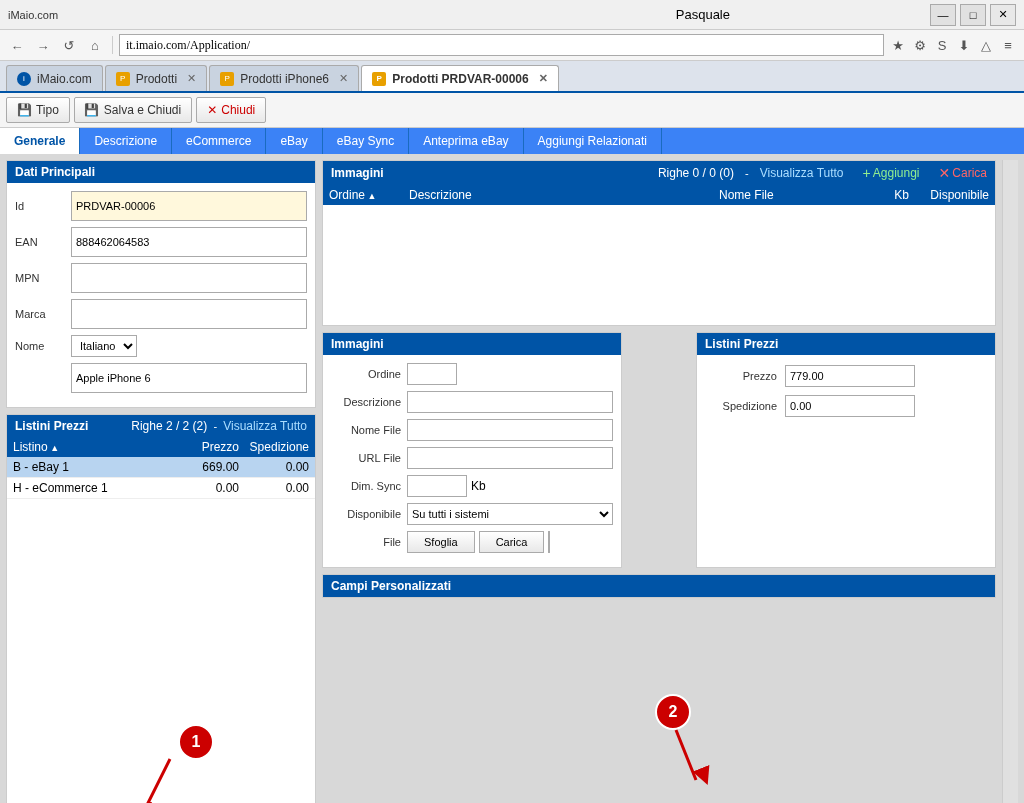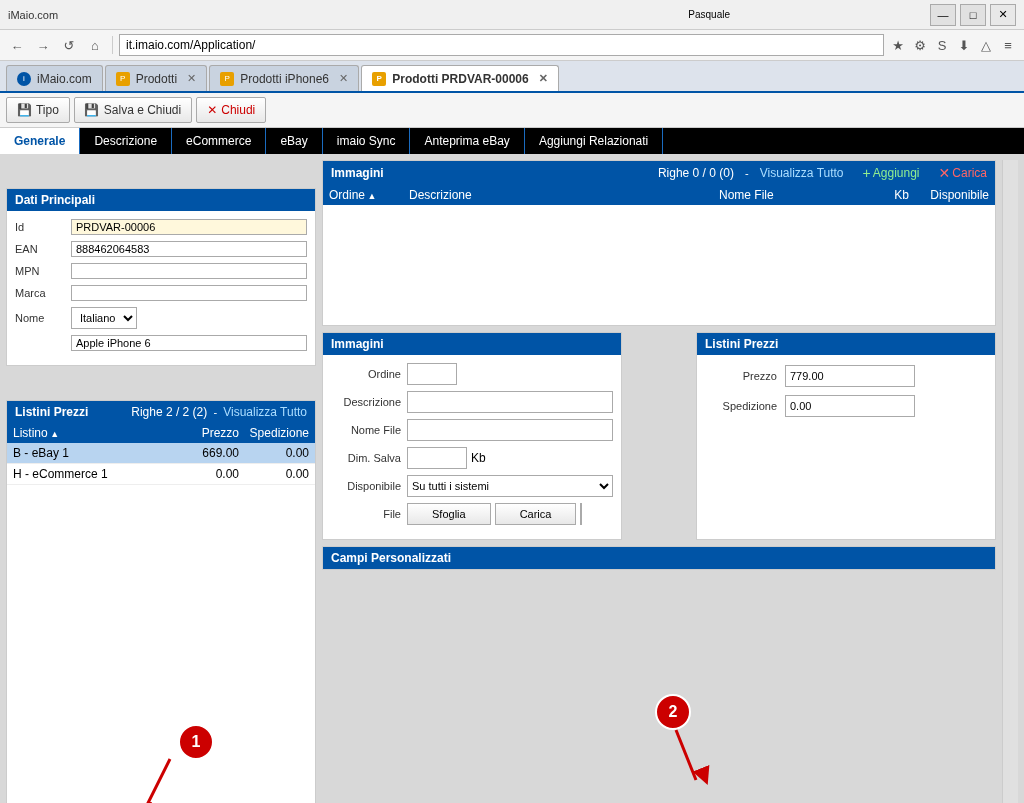--- a/index.html
+++ b/index.html
@@ -41,20 +41,21 @@
       display: flex; align-items: center; justify-content: center;
       color: #555; font-size: 13px;
     }
     .address-bar {
       flex: 1;
       height: 22px;
       border: 1px solid #aaa;
       padding: 1px 6px;
       font-size: 12px;
       background: white;
+      font-family: Liberation Serif, serif;
     }
     .toolbar-icons { display: flex; gap: 2px; }
     .toolbar-icon { width: 20px; height: 20px; display: flex; align-items: center; justify-content: center; font-size: 13px; color: #555; cursor: pointer; }
 
     
     .browser-tabs {
       background: #dde3ec;
       display: flex;
       align-items: flex-end;
       padding: 0 6px;
@@ -99,57 +100,57 @@
       display: flex; align-items: center; gap: 4px;
       font-size: 12px;
       border-radius: 2px;
     }
     .btn-save { color: #333; }
     .btn-save-close { color: #333; }
     .btn-close { color: #cc0000; }
 
     
     .section-tabs {
-      background: #000000;
+      background: #3b82f6;
       display: flex;
       padding: 0;
     }
     .section-tab {
       padding: 6px 14px;
       color: white;
       cursor: pointer;
       font-size: 12px;
       border-right: 1px solid #1a6bbf;
     }
     .section-tab.active {
       background: white;
       color: #0054a6;
       font-weight: bold;
     }
 
     
     .left-panel { width: 310px; flex-shrink: 0; display: flex; flex-direction: column; gap: 6px; }
 
     
-    .section-box { background: white; border: 1px solid #ccc; margin-top: 28px; }
+    .section-box { background: white; border: 1px solid #ccc; }
     .section-header {
       background: #0054a6;
       color: white;
       padding: 4px 8px;
       font-weight: bold;
       font-size: 12px;
     }
     .section-body { padding: 8px; }
 
     
     .form-row { display: flex; align-items: center; margin-bottom: 6px; }
     .form-label { width: 50px; margin-right: 6px; color: #333; font-size: 11px; white-space: nowrap; }
     .form-input {
       flex: 1;
-      height: 16px;
+      height: 30px;
       border: 1px solid #aaa;
       padding: 0 4px;
       font-size: 11px;
     }
     .form-select {
       height: 22px;
       border: 1px solid #aaa;
       padding: 0 4px;
       font-size: 11px;
       background: white;
@@ -198,21 +199,21 @@
     .images-form { width: 300px; background: white; border: 1px solid #ccc; flex-shrink: 0; }
     .img-form-body { padding: 8px; }
     .img-form-row { display: flex; align-items: center; margin-bottom: 6px; }
     .img-form-label { width: 70px; text-align: right; margin-right: 6px; color: #333; font-size: 11px; }
     .img-form-input { flex: 1; height: 22px; border: 1px solid #aaa; padding: 0 4px; font-size: 11px; }
     .img-form-select { flex: 1; height: 22px; border: 1px solid #aaa; background: white; font-size: 11px; }
     .kb-row { display: flex; align-items: center; gap: 4px; }
     .kb-input { width: 60px; height: 22px; border: 1px solid #aaa; padding: 0 4px; font-size: 11px; }
     .file-row { display: flex; align-items: center; gap: 4px; }
     .file-btn {
-      height: 22px; padding: 0 24px;
+      height: 22px; padding: 0 16px;
       border: 1px solid #aaa;
       background: linear-gradient(to bottom, #fff, #e8e8e8);
       cursor: pointer; font-size: 11px;
     }
     .file-display { flex: 1; height: 22px; border: 1px solid #aaa; background: #e0e0e0; }
     .listini-header {
       background: #0054a6;
       color: white;
       padding: 4px 8px;
       display: flex;
@@ -259,21 +260,21 @@
 </head>
 <body>
 
 <div style="width:1024px; height:803px; overflow:hidden; position:relative; background:#f0f0f0;">
 
   <div class="window-titlebar">
     <div class="titlebar-left">
       <span style="font-size:11px;color:#333;">iMaio.com</span>
     </div>
     <div style="display:flex;align-items:center;gap:200px;">
-      <span style="font-size:10px;">Pasquale</span>
+      <span style="font-size:13px;">Pasquale</span>
       <div class="titlebar-controls">
         <button class="titlebar-btn">—</button>
         <button class="titlebar-btn">□</button>
         <button class="titlebar-btn" style="background:#e8e8e8;">✕</button>
       </div>
     </div>
   </div>
 
   <div class="browser-toolbar">
     <button class="nav-btn">←</button>
@@ -327,21 +328,21 @@
       <span style="color:#cc0000;">✕</span>
       <span>Chiudi</span>
     </button>
   </div>
 
   <div class="section-tabs">
     <div class="section-tab active">Generale</div>
     <div class="section-tab">Descrizione</div>
     <div class="section-tab">eCommerce</div>
     <div class="section-tab">eBay</div>
-    <div class="section-tab">imaio Sync</div>
+    <div class="section-tab">eBay Sync</div>
     <div class="section-tab">Anteprima eBay</div>
     <div class="section-tab">Aggiungi Relazionati</div>
   </div>
 
   <div style="display:flex; gap:6px; padding:6px; background:#d8d8d8; height:calc(803px - 30px - 32px - 36px - 30px); overflow:hidden; position:relative;">
 
     <div class="left-panel">
 
       <div class="section-box">
         <div class="section-header">
@@ -456,21 +457,25 @@
             </div>
             <div class="img-form-row">
               <span class="img-form-label">Descrizione</span>
               <input class="img-form-input" type="text" value="" style="">
             </div>
             <div class="img-form-row">
               <span class="img-form-label">Nome File</span>
               <input class="img-form-input" type="text" value="" style="">
             </div>
             <div class="img-form-row">
-              <span class="img-form-label">Dim. Salva</span>
+              <span class="img-form-label">URL File</span>
+              <input class="img-form-input" type="text" value="" style="">
+            </div>
+            <div class="img-form-row">
+              <span class="img-form-label">Dim. Sync</span>
               <div class="kb-row">
                 <input class="kb-input" type="text" value="" style="">
                 <span>Kb</span>
               </div>
             </div>
             <div class="img-form-row">
               <span class="img-form-label">Disponibile</span>
               <select class="img-form-select">
                 <option>Su tutti i sistemi</option>
               </select>

